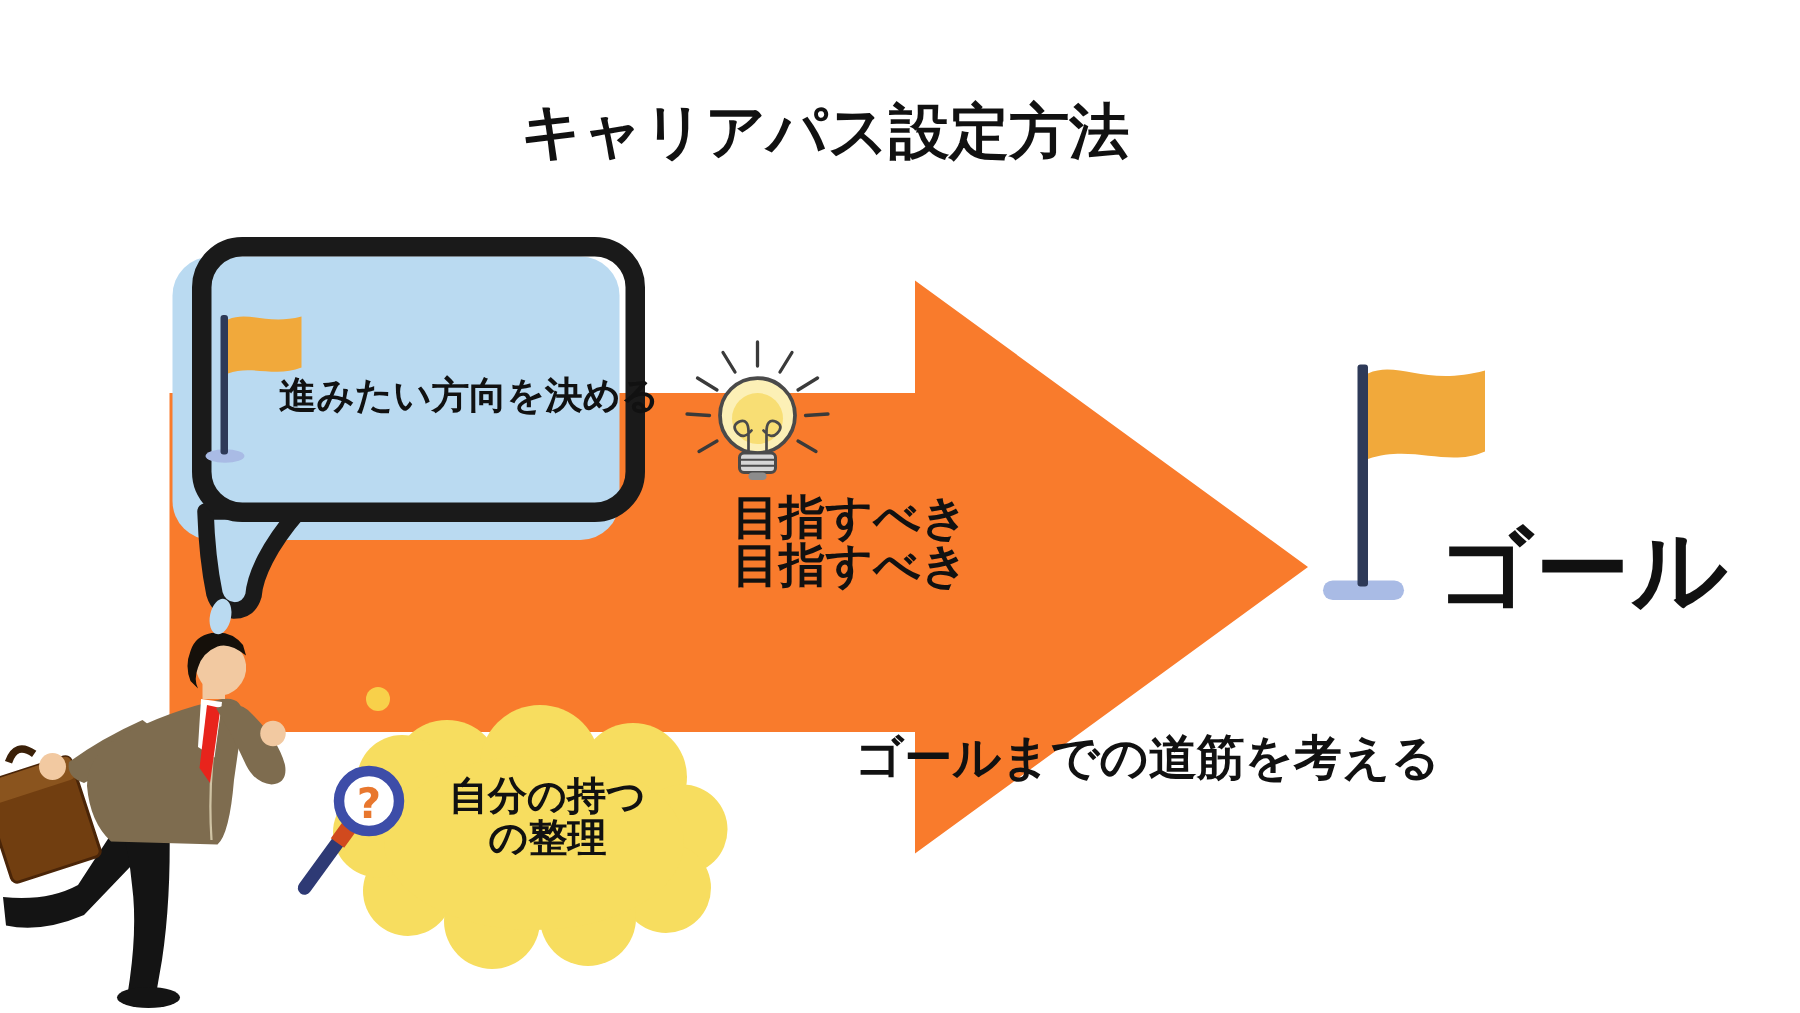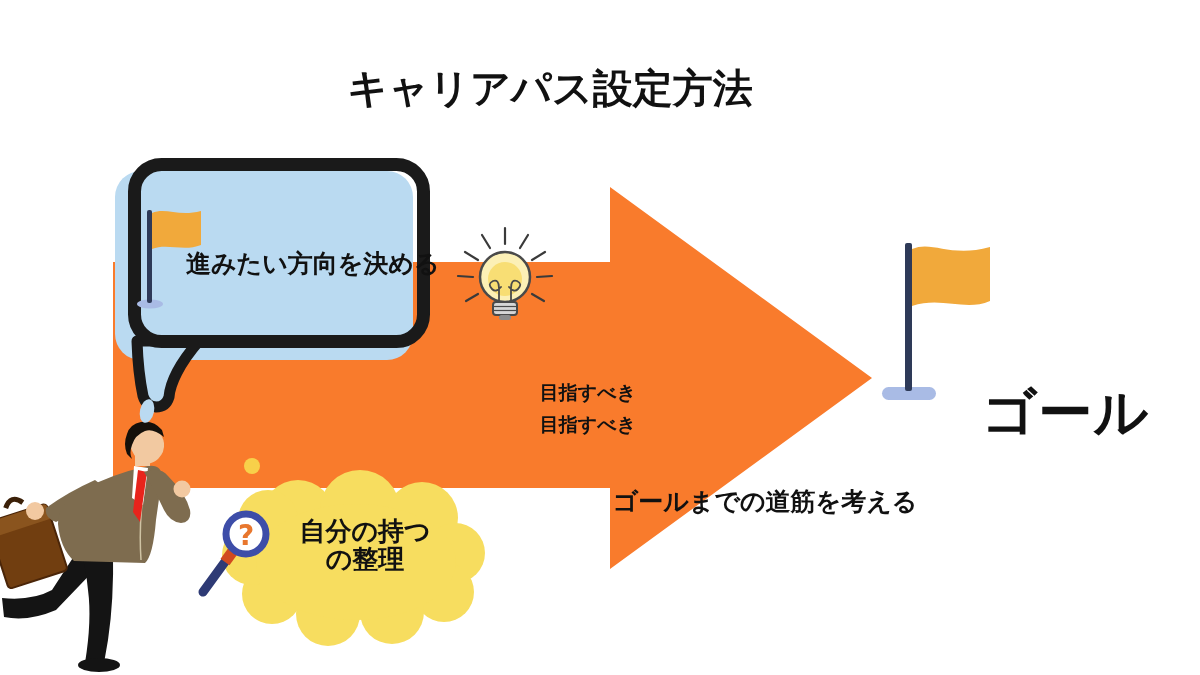--- a/index.html
+++ b/index.html
@@ -10,24 +10,24 @@
   }
   .layer { position:absolute; left:0; top:0; width:1200px; height:675px; }
   svg.layer { z-index:1; }
   .txt {
     position:absolute; z-index:2; font-weight:700; color:#111;
     white-space:nowrap; line-height:1.0;
   }
   .center { text-align:center; }
   #title       { left:300px; top:68px;  width:500px; font-size:40px; }
   #bubble-text { left:158px; top:251px; font-size:25px;margin-left:28px; }
-  #pos-text    { left:463px; top:330px; width:250px; font-size:19px; line-height:31.5px;margin-top:47px; }
+  #pos-text    { left:442px; top:330px; width:250px; font-size:31px; line-height:31.5px; }
   #skills-text { left:258px; top:517px; width:214px; font-size:26px; line-height:28px; }
-  #goal-text   { left:958px; top:386px; font-size:54px; letter-spacing:1px;margin-left:24px; }
-  #path-note   { left:545px; top:489px; width:440px; font-size:25px; }
+  #goal-text   { left:958px; top:348px; font-size:63px; letter-spacing:1px; }
+  #path-note   { left:545px; top:489px; width:440px; font-size:32px; }
 </style>
 </head>
 <body>
 
 <div class="canvas">
 
   <svg class="layer" viewBox="0 0 1200 675" aria-hidden="true">
 
     <g>
       <path d="M113,262 L610,262 L610,187 L872,378 L610,569 L610,488 L113,488 Z" fill="#F97B2C"></path>

